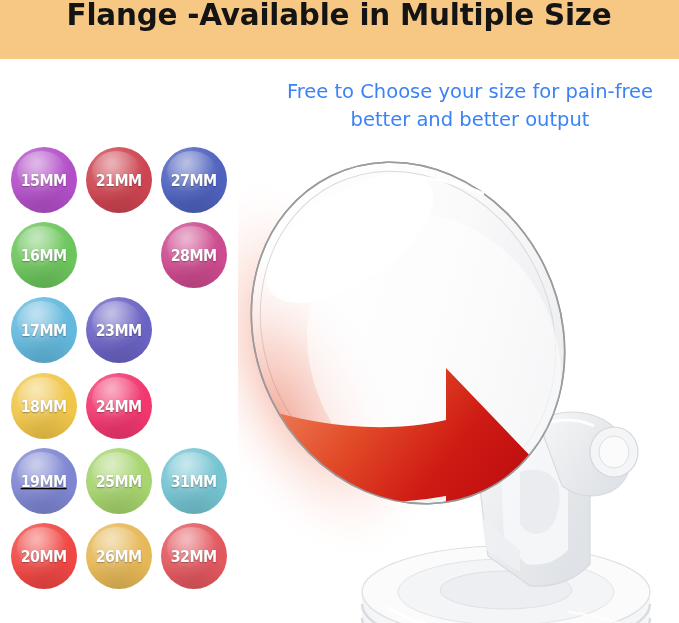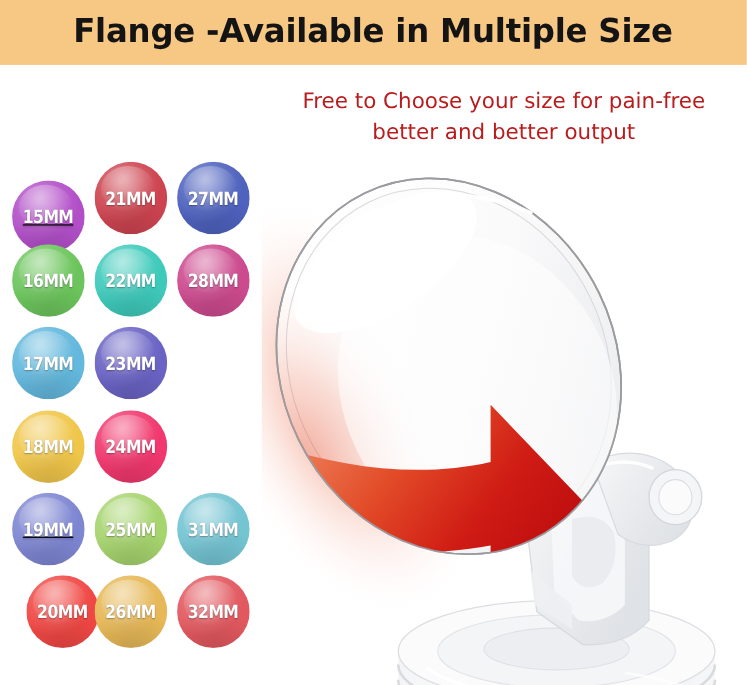--- a/index.html
+++ b/index.html
@@ -21,46 +21,46 @@
 
   
   #header-band {
     position: absolute;
     left: 0;
     top: 0;
     width: 679px;
     height: 59px;
     background: #f7c784;
     display: flex;
-    align-items: center;
+    align-items: flex-start;
     justify-content: center;
   }
   #header-title {
     font-family: "DejaVu Sans", sans-serif;
     font-weight: bold;
     font-size: 30px;
     letter-spacing: -0.2px;
     color: #141414;
     white-space: nowrap;
     transform: scaleX(0.98);
     line-height: 1;
     padding-bottom: 2px;
   }
 
   
   #subtitle {
     position: absolute;
-    left: 248px;
+    left: 260px;
     top: 78px;
     width: 420px;
     text-align: center;
     font-family: "DejaVu Sans", sans-serif;
     font-size: 19.5px;
     line-height: 1.42;
-    color: #b91c1c;
+    color: #3b82f6;
     font-weight: 400;
   }
   #subtitle .line { display: block; }
 
   
   #size-grid {
     position: absolute;
     left: 11px;
     top: 147px;
     width: 226px;
@@ -127,35 +127,32 @@
   <div id="header-band">
     <div id="header-title">Flange -Available in Multiple Size</div>
   </div>
 
   <div id="subtitle">
     <span class="line">Free to Choose your size for pain-free</span>
     <span class="line">better and better output</span>
   </div>
 
   <div id="size-grid">
-      <div class="size-circle" style="left: 0px; top: 17px; background: radial-gradient(circle at 36% 28%, rgba(255, 255, 255, 0.34) 0%, rgba(255, 255, 255, 0.1) 34%, rgba(255, 255, 255, 0) 58%), radial-gradient(circle at 50% 112%, rgba(0, 0, 0, 0.16) 0%, rgba(0, 0, 0, 0) 55%), rgb(178, 79, 200); text-decoration: underline;">
+      <div class="size-circle" style="left: 0px; top: 0px; background: radial-gradient(circle at 36% 28%, rgba(255, 255, 255, 0.34) 0%, rgba(255, 255, 255, 0.1) 34%, rgba(255, 255, 255, 0) 58%), radial-gradient(circle at 50% 112%, rgba(0, 0, 0, 0.16) 0%, rgba(0, 0, 0, 0) 55%), rgb(178, 79, 200);">
         <span class="size-label">15MM</span>
       </div>
       <div class="size-circle" style="left: 75px; top: 0px; background: radial-gradient(circle at 36% 28%, rgba(255, 255, 255, 0.34) 0%, rgba(255, 255, 255, 0.1) 34%, rgba(255, 255, 255, 0) 58%), radial-gradient(circle at 50% 112%, rgba(0, 0, 0, 0.16) 0%, rgba(0, 0, 0, 0) 55%), rgb(205, 68, 80);">
         <span class="size-label">21MM</span>
       </div>
       <div class="size-circle" style="left: 150px; top: 0px; background: radial-gradient(circle at 36% 28%, rgba(255, 255, 255, 0.34) 0%, rgba(255, 255, 255, 0.1) 34%, rgba(255, 255, 255, 0) 58%), radial-gradient(circle at 50% 112%, rgba(0, 0, 0, 0.16) 0%, rgba(0, 0, 0, 0) 55%), rgb(78, 98, 190);">
         <span class="size-label">27MM</span>
       </div>
       <div class="size-circle" style="left: 0px; top: 75px; background: radial-gradient(circle at 36% 28%, rgba(255, 255, 255, 0.34) 0%, rgba(255, 255, 255, 0.1) 34%, rgba(255, 255, 255, 0) 58%), radial-gradient(circle at 50% 112%, rgba(0, 0, 0, 0.16) 0%, rgba(0, 0, 0, 0) 55%), rgb(108, 197, 92); justify-content: center;">
         <span class="size-label">16MM</span>
       </div>
-      <div class="size-circle" style="left: 75px; top: 75px; background: radial-gradient(circle at 36% 28%, rgba(255, 255, 255, 0.34) 0%, rgba(255, 255, 255, 0.1) 34%, rgba(255, 255, 255, 0) 58%), radial-gradient(circle at 50% 112%, rgba(0, 0, 0, 0.16) 0%, rgba(0, 0, 0, 0) 55%), rgb(62, 202, 187);">
-        <span class="size-label">22MM</span>
-      </div>
       <div class="size-circle" style="left: 150px; top: 75px; background: radial-gradient(circle at 36% 28%, rgba(255, 255, 255, 0.34) 0%, rgba(255, 255, 255, 0.1) 34%, rgba(255, 255, 255, 0) 58%), radial-gradient(circle at 50% 112%, rgba(0, 0, 0, 0.16) 0%, rgba(0, 0, 0, 0) 55%), rgb(204, 74, 142);">
         <span class="size-label">28MM</span>
       </div>
       <div class="size-circle" style="left: 0px; top: 150px; background: radial-gradient(circle at 36% 28%, rgba(255, 255, 255, 0.34) 0%, rgba(255, 255, 255, 0.1) 34%, rgba(255, 255, 255, 0) 58%), radial-gradient(circle at 50% 112%, rgba(0, 0, 0, 0.16) 0%, rgba(0, 0, 0, 0) 55%), rgb(99, 184, 221);">
         <span class="size-label">17MM</span>
       </div>
       <div class="size-circle" style="left: 75px; top: 150px; background: radial-gradient(circle at 36% 28%, rgba(255, 255, 255, 0.34) 0%, rgba(255, 255, 255, 0.1) 34%, rgba(255, 255, 255, 0) 58%), radial-gradient(circle at 50% 112%, rgba(0, 0, 0, 0.16) 0%, rgba(0, 0, 0, 0) 55%), rgb(106, 99, 196);">
         <span class="size-label">23MM</span>
       </div>
       <div class="size-circle" style="left: 0px; top: 226px; background: radial-gradient(circle at 36% 28%, rgba(255, 255, 255, 0.34) 0%, rgba(255, 255, 255, 0.1) 34%, rgba(255, 255, 255, 0) 58%), radial-gradient(circle at 50% 112%, rgba(0, 0, 0, 0.16) 0%, rgba(0, 0, 0, 0) 55%), rgb(240, 198, 74); text-align: right;">
@@ -166,21 +163,21 @@
       </div>
       <div class="size-circle" style="left: 0px; top: 301px; background: radial-gradient(circle at 36% 28%, rgba(255, 255, 255, 0.34) 0%, rgba(255, 255, 255, 0.1) 34%, rgba(255, 255, 255, 0) 58%), radial-gradient(circle at 50% 112%, rgba(0, 0, 0, 0.16) 0%, rgba(0, 0, 0, 0) 55%), rgb(126, 134, 210); text-decoration: underline;">
         <span class="size-label">19MM</span>
       </div>
       <div class="size-circle" style="left: 75px; top: 301px; background: radial-gradient(circle at 36% 28%, rgba(255, 255, 255, 0.34) 0%, rgba(255, 255, 255, 0.1) 34%, rgba(255, 255, 255, 0) 58%), radial-gradient(circle at 50% 112%, rgba(0, 0, 0, 0.16) 0%, rgba(0, 0, 0, 0) 55%), rgb(166, 212, 110);">
         <span class="size-label">25MM</span>
       </div>
       <div class="size-circle" style="left: 150px; top: 301px; background: radial-gradient(circle at 36% 28%, rgba(255, 255, 255, 0.34) 0%, rgba(255, 255, 255, 0.1) 34%, rgba(255, 255, 255, 0) 58%), radial-gradient(circle at 50% 112%, rgba(0, 0, 0, 0.16) 0%, rgba(0, 0, 0, 0) 55%), rgb(116, 196, 210); align-items: center;">
         <span class="size-label">31MM</span>
       </div>
-      <div class="size-circle" style="left: 13px; top: 376px; background: radial-gradient(circle at 36% 28%, rgba(255, 255, 255, 0.34) 0%, rgba(255, 255, 255, 0.1) 34%, rgba(255, 255, 255, 0) 58%), radial-gradient(circle at 50% 112%, rgba(0, 0, 0, 0.16) 0%, rgba(0, 0, 0, 0) 55%), rgb(240, 71, 68);">
+      <div class="size-circle" style="left: 0px; top: 376px; background: radial-gradient(circle at 36% 28%, rgba(255, 255, 255, 0.34) 0%, rgba(255, 255, 255, 0.1) 34%, rgba(255, 255, 255, 0) 58%), radial-gradient(circle at 50% 112%, rgba(0, 0, 0, 0.16) 0%, rgba(0, 0, 0, 0) 55%), rgb(240, 71, 68);">
         <span class="size-label">20MM</span>
       </div>
       <div class="size-circle" style="left: 75px; top: 376px; background: radial-gradient(circle at 36% 28%, rgba(255, 255, 255, 0.34) 0%, rgba(255, 255, 255, 0.1) 34%, rgba(255, 255, 255, 0) 58%), radial-gradient(circle at 50% 112%, rgba(0, 0, 0, 0.16) 0%, rgba(0, 0, 0, 0) 55%), rgb(230, 184, 87);">
         <span class="size-label">26MM</span>
       </div>
       <div class="size-circle" style="left: 150px; top: 376px; background: radial-gradient(circle at 36% 28%, rgba(255, 255, 255, 0.34) 0%, rgba(255, 255, 255, 0.1) 34%, rgba(255, 255, 255, 0) 58%), radial-gradient(circle at 50% 112%, rgba(0, 0, 0, 0.16) 0%, rgba(0, 0, 0, 0) 55%), rgb(226, 88, 95);">
         <span class="size-label">32MM</span>
       </div>
     </div>
 

